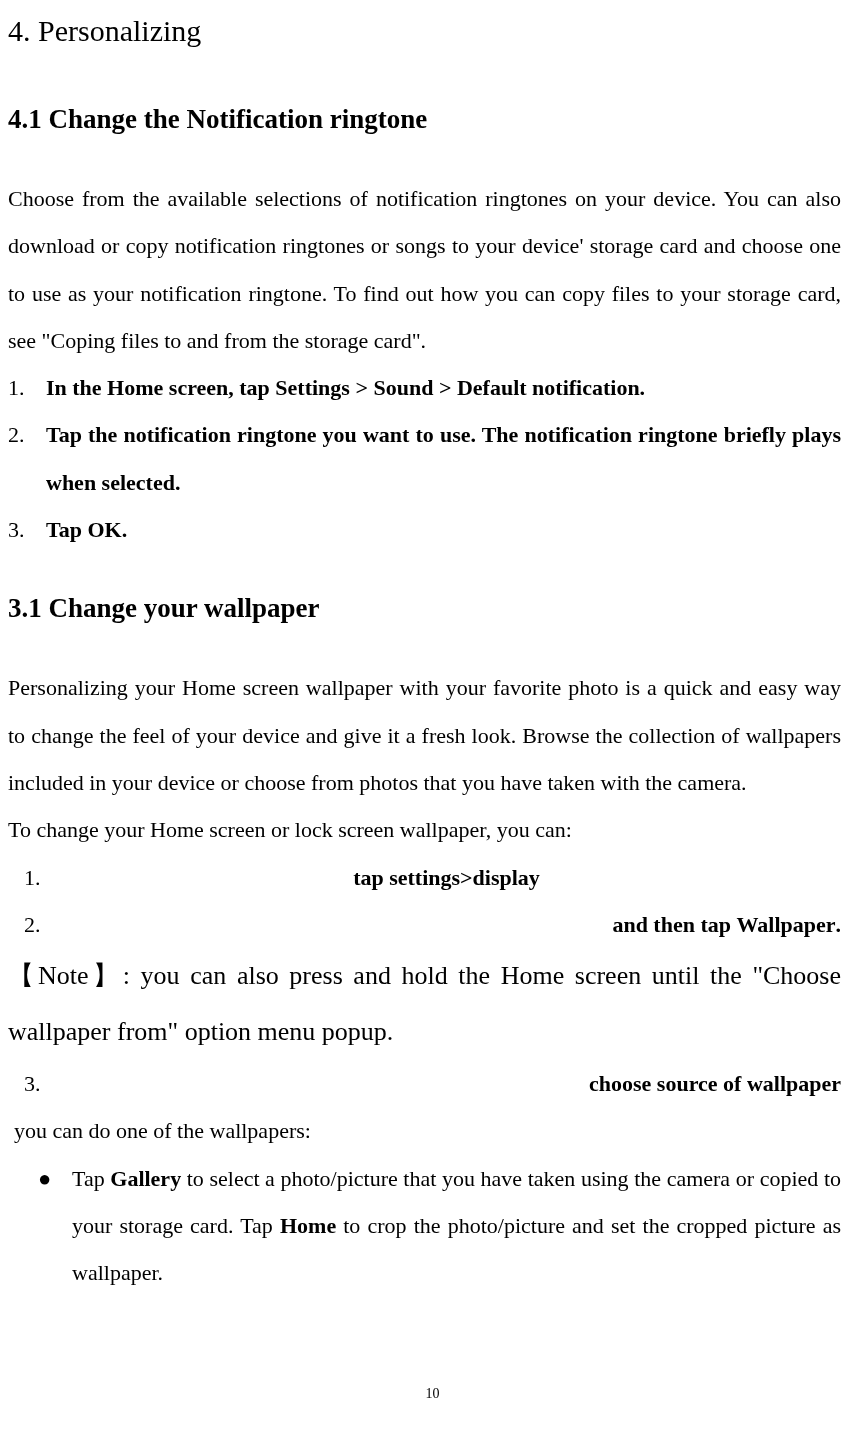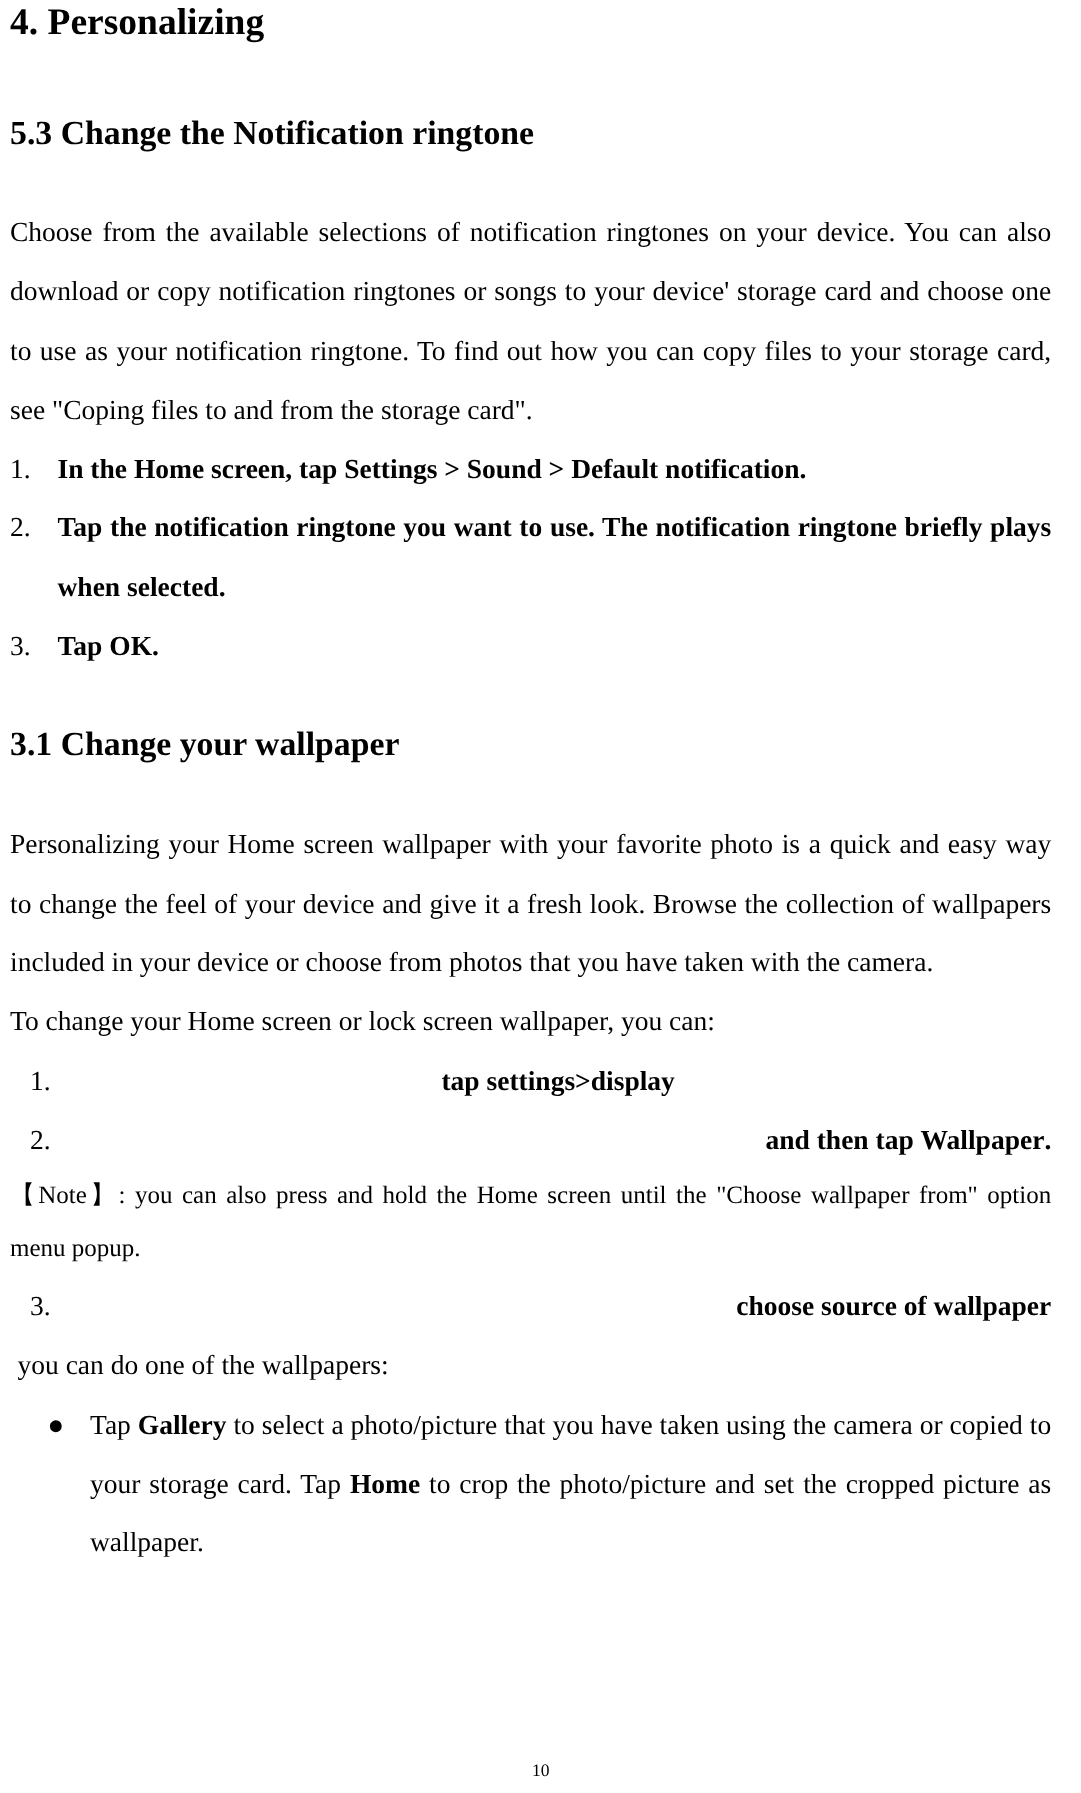--- a/index.html
+++ b/index.html
@@ -11,22 +11,22 @@
       font-family: "Times New Roman", Times, serif;
       background: #ffffff;
       color: #000000;
       width: 865px;
       min-height: 1434px;
       padding: 0 24px 0 8px;
       position: relative;
     }
     .h1 {
       font-size: 30px;
-      font-weight: bold;
-      margin-top: 1px;
+      font-weight: normal;
+      margin-top: 14px;
       margin-bottom: 56px;
     }
     .h2 {
       font-size: 27px;
       font-weight: bold;
       margin-bottom: 40px;
     }
     .para {
       font-size: 22px;
       line-height: 2.15;
@@ -52,21 +52,21 @@
     .ol-indent .ol-num{
       padding-left: 16px;
     }
     .ol-indent .ol-text{
       padding-left: 6px;
     }
     .section-gap {
       margin-top: 40px;
     }
     .note-line {
-      font-size: 20px;
+      font-size: 26px;
       line-height: 2.15;
       text-align: justify;
     }
     .sub-intro {
       font-size: 22px;
       line-height: 2.15;
       margin-left: 6px;
     }
     .bullet-item {
       display: flex;
@@ -80,32 +80,32 @@
       padding-left: 30px;
       padding-right: 0;
     }
     .bullet-text {
       flex: 1;
       text-align: justify;
       padding-left: 22px;
     }
     .page-num {
       position: absolute;
-      bottom: 8px;
+      bottom: 32px;
       left: 50%;
       transform: translateX(-50%);
       font-size: 14px;
     }
   </style>
 </head>
 <body>
 
 <div class="h1">4. Personalizing</div>
 
-<div class="h2">5.3 Change the Notification ringtone</div>
+<div class="h2">4.1 Change the Notification ringtone</div>
 
 <div class="para justify">Choose from the available selections of notification ringtones on your device. You can also download or copy notification ringtones or songs to your device' storage card and choose one to use as your notification ringtone. To find out how you can copy files to your storage card, see "Coping files to and from the storage card".</div>
 
 <div class="ol-item">
   <span class="ol-num">1.</span>
   <span class="ol-text">In the Home screen, tap Settings &gt; Sound &gt; Default notification.</span>
 </div>
 
 <div class="ol-item">
   <span class="ol-num">2.</span>

